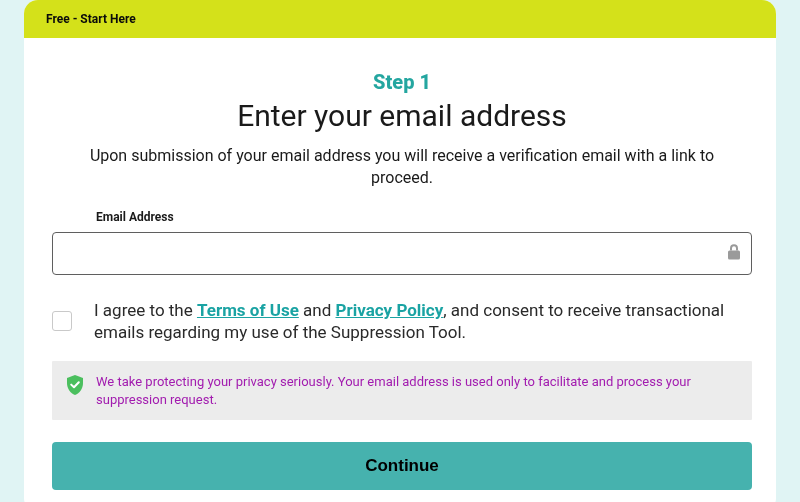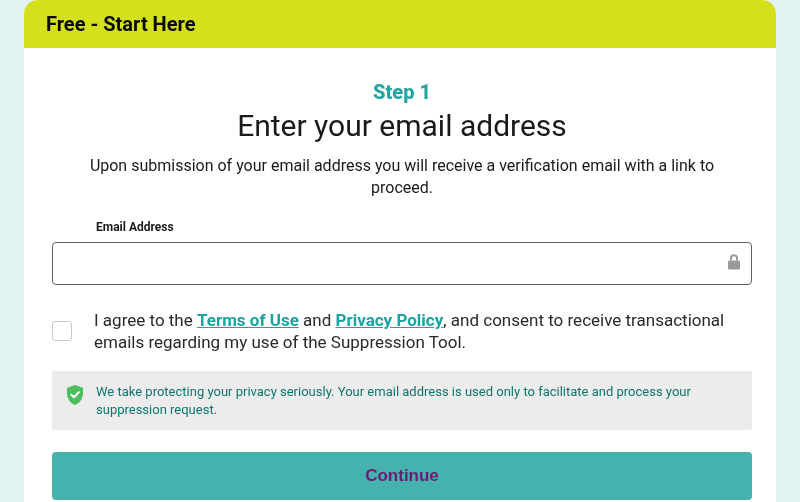--- a/index.html
+++ b/index.html
@@ -15,21 +15,21 @@
   .card {
     background: #ffffff;
     margin: 0 24px;
     border-radius: 14px;
     overflow: hidden;
   }
   .card-header {
     background: #d4e11a;
     padding: 12px 22px 12px 22px;
     font-weight: 700;
-    font-size: 20px;
+    font-size: 12px;
     color: #0b0b0b;
   }
   .card-body {
     padding: 22px 24px 22px 28px;
   }
   .step-title {
     text-align: center;
     font-weight: 800;
     font-size: 20px;
     color: #24a6a0;
@@ -100,30 +100,30 @@
   }
   .privacy-box {
     margin-top: 18px;
     background: #ececec;
     border-radius: 1px;
     padding: 12px 14px;
     display: flex;
     gap: 12px;
     align-items: flex-start;
     font-size: 13px;
-    color: #0f766e;
+    color: #a21caf;
     line-height: 1.35;
   }
   .shield-icon { flex: 0 0 auto; margin-top: 2px; }
   .continue-btn {
     display: block;
     width: 100%;
     margin-top: 22px;
     background: #46b2ae;
-    color: #701a75;
+    color: #000000;
     font-weight: 700;
     font-size: 17px;
     border: none;
     border-radius: 4px;
     padding: 14px 0;
     cursor: pointer;
   }
 </style>
 </head>
 <body>

